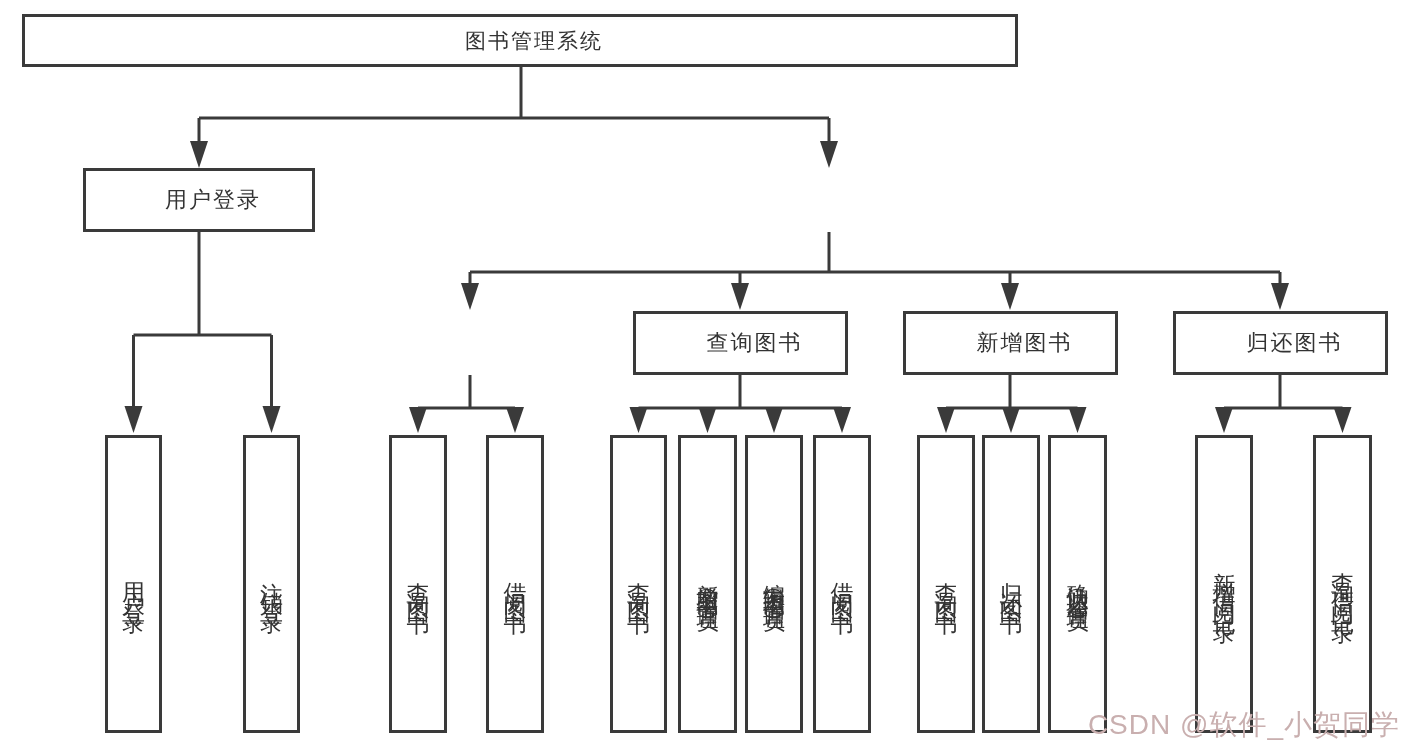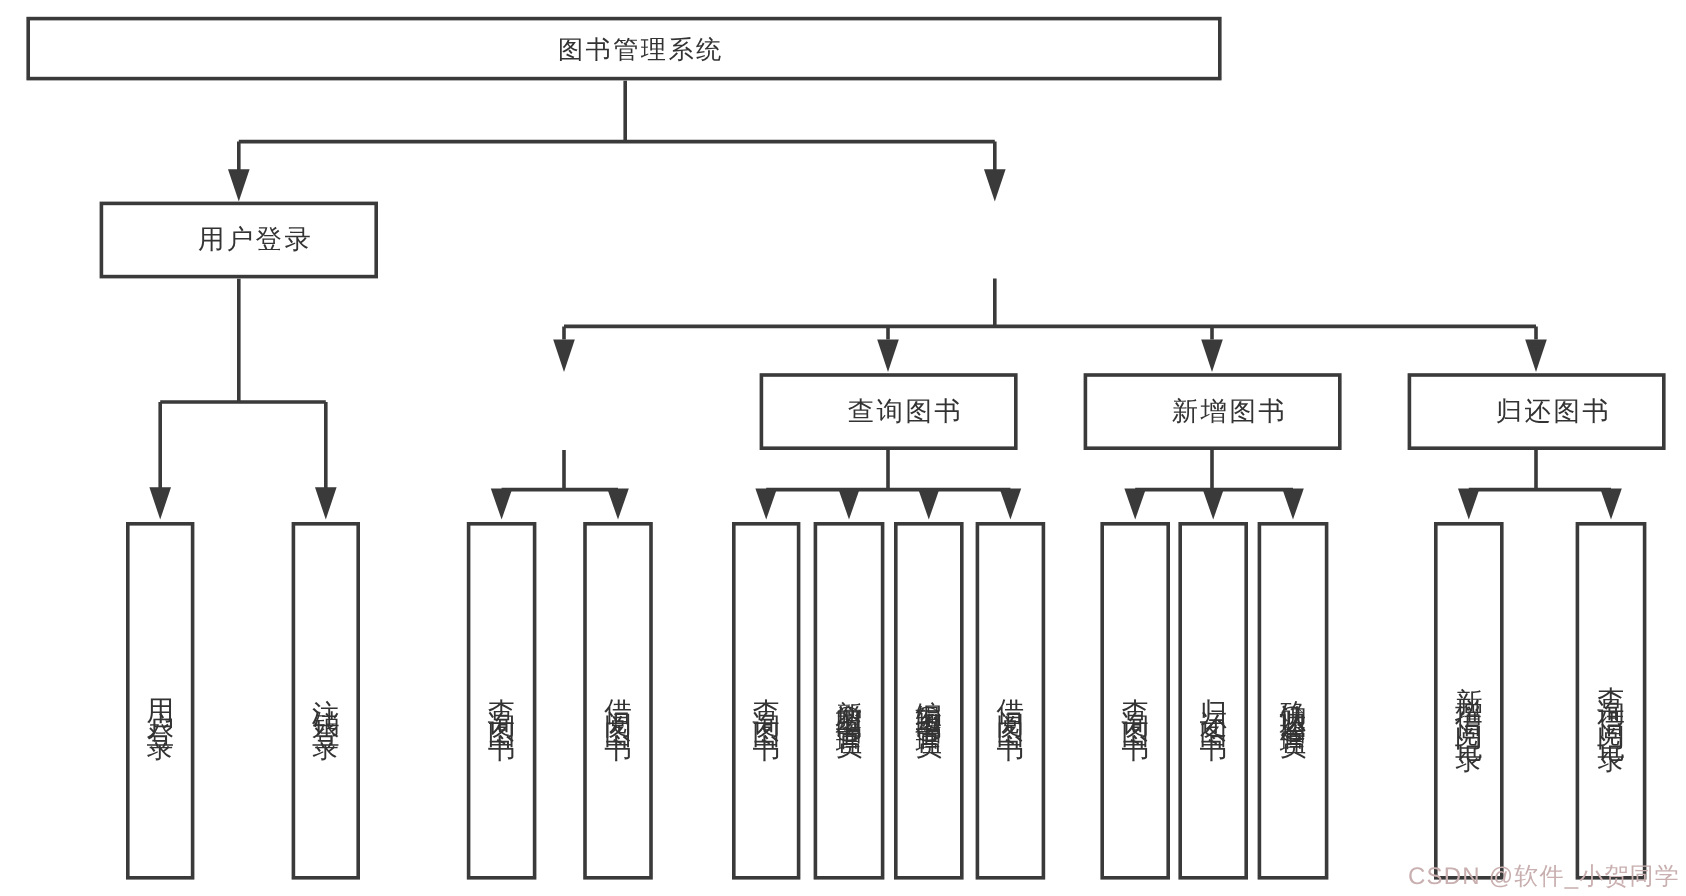--- a/index.html
+++ b/index.html
@@ -59,21 +59,21 @@
     white-space: nowrap;
   }
   .vbox .vtext.long {
     font-size: 22px;
     letter-spacing: 4px;
   }
   .watermark {
     position: absolute;
     right: 5px;
     bottom: 3px;
-    font-size: 20px;
+    font-size: 28px;
     color: var(--watermark);
     letter-spacing: 1px;
     z-index: 5;
   }
 </style>
 </head>
 <body>
 
 <div class="canvas">
 

